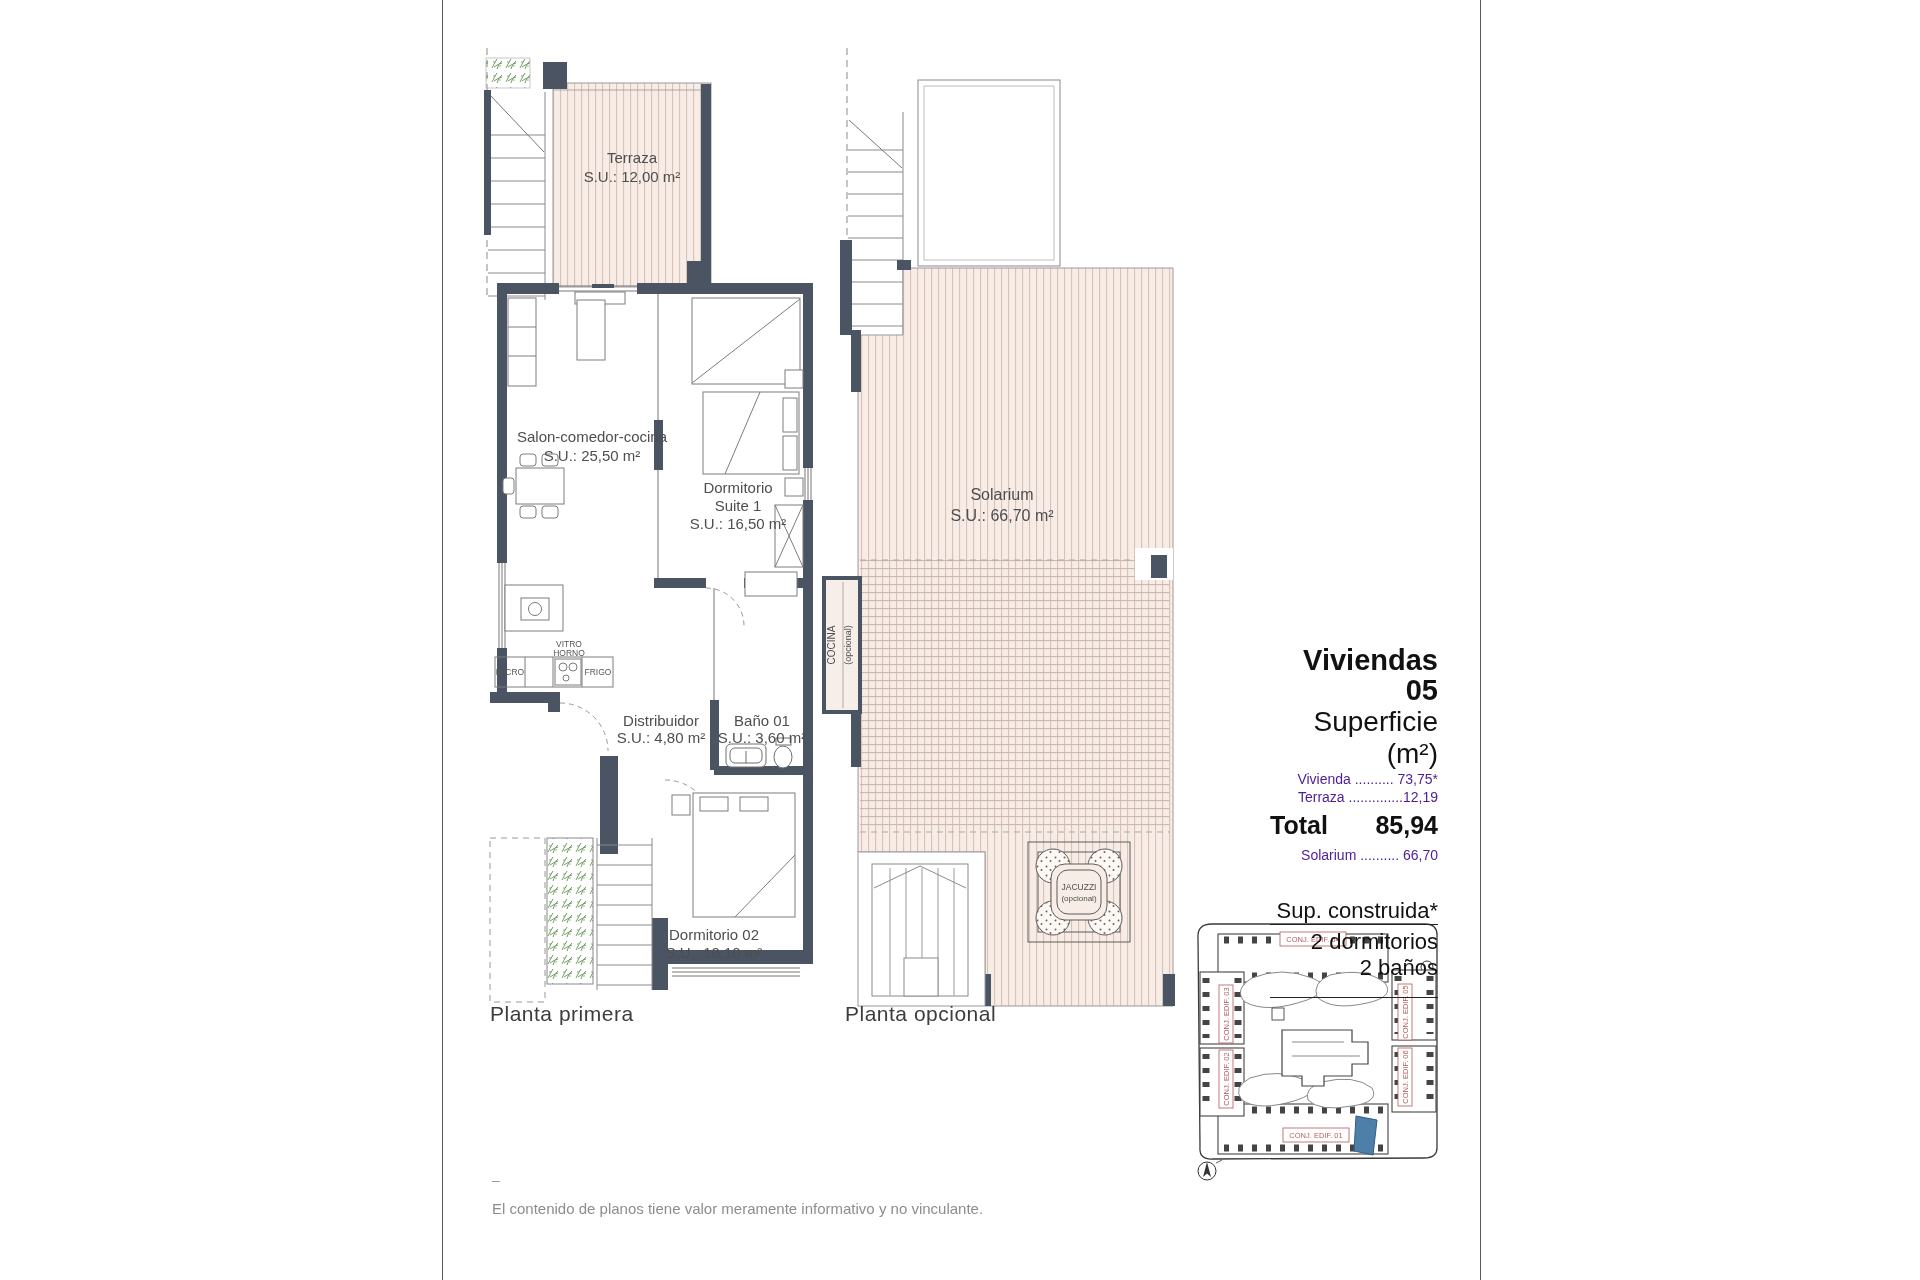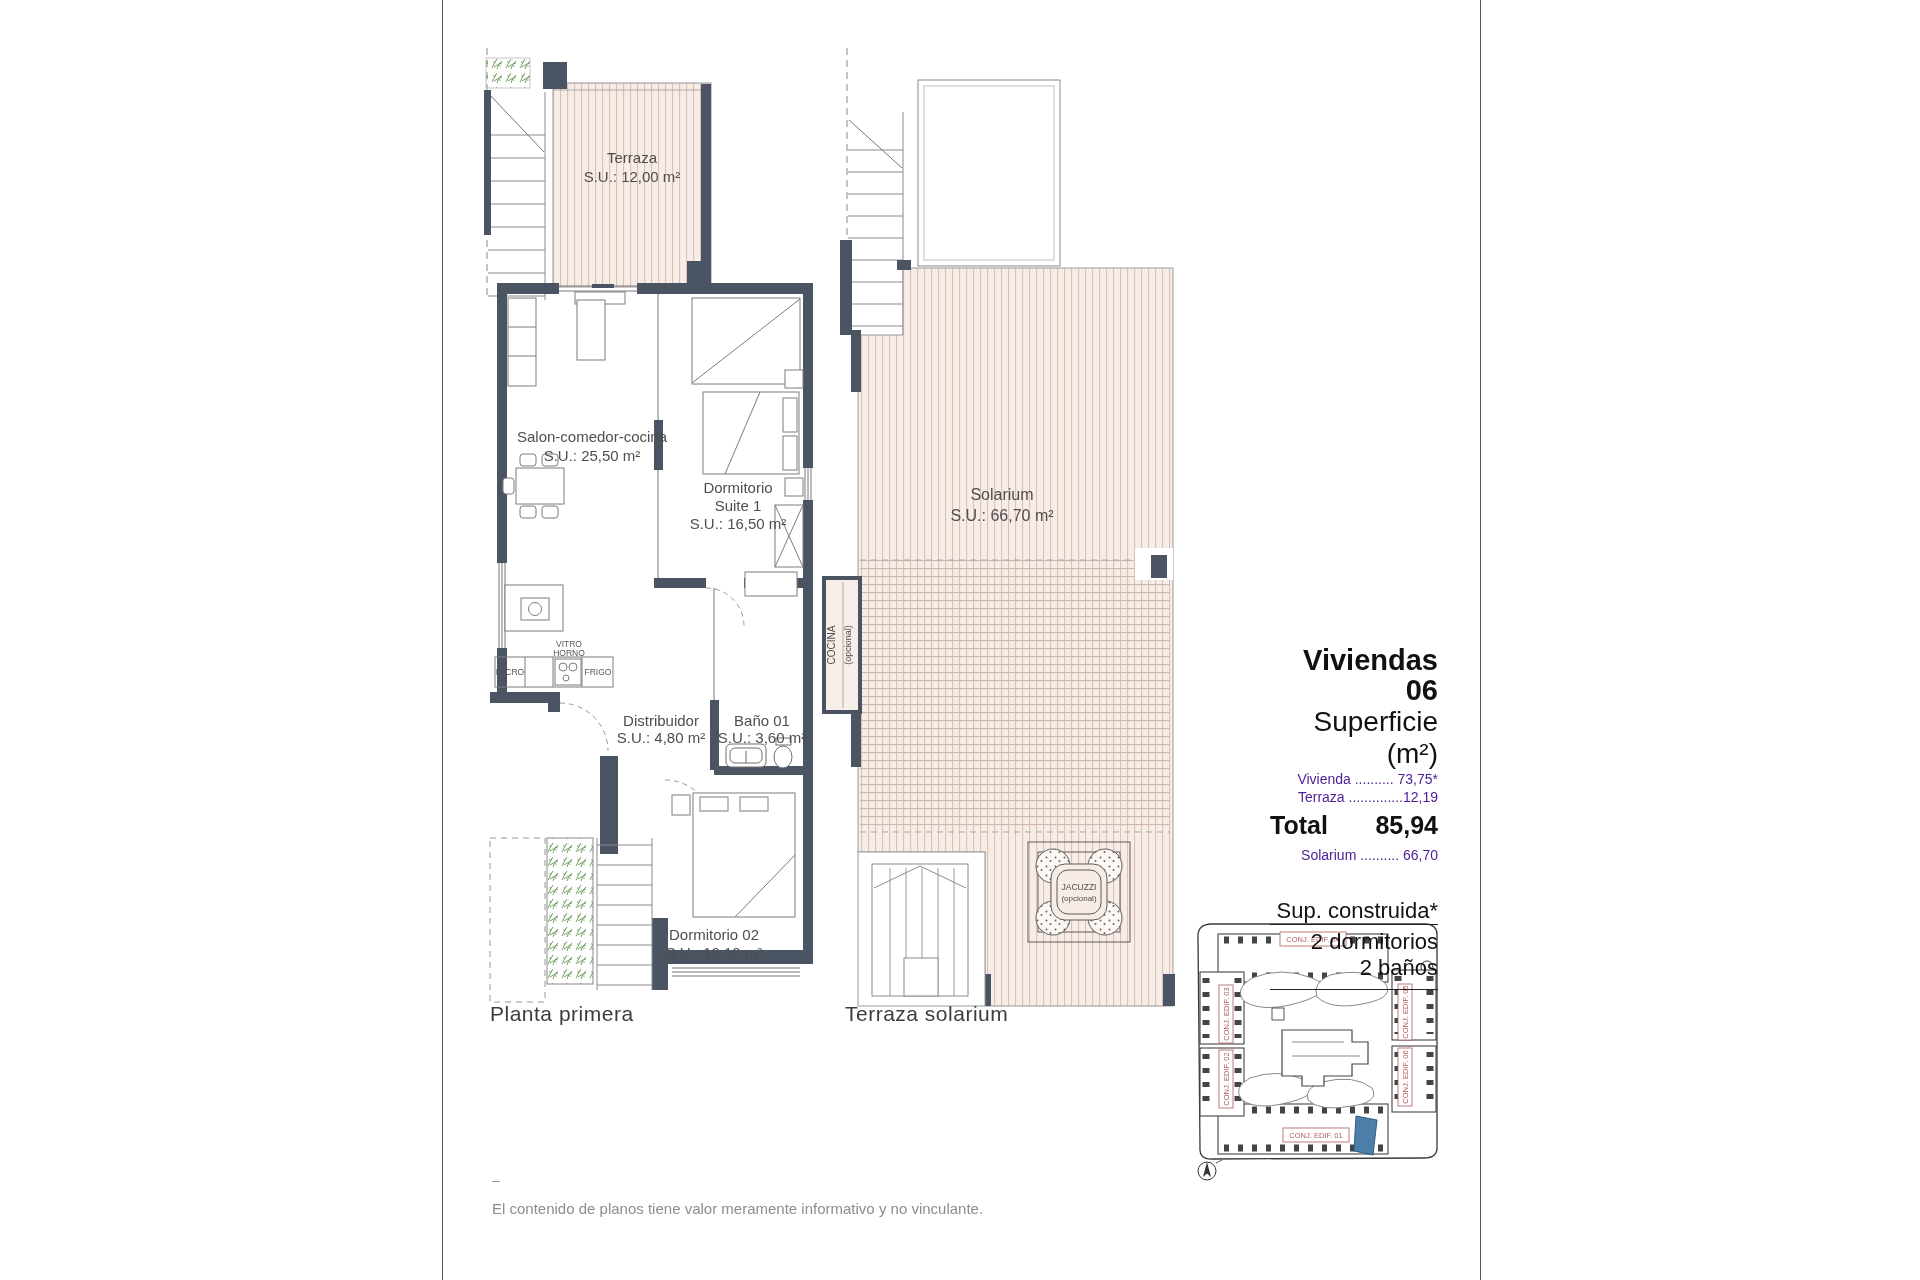--- a/index.html
+++ b/index.html
@@ -13,21 +13,21 @@
   
   #info{position:absolute;right:482px;top:645px;width:168px;text-align:right;color:#111;}
   #info .title{font-size:29px;font-weight:bold;line-height:1.05;}
   #info .subtitle{font-size:28px;line-height:1.15;}
   #info .small{font-size:14px;line-height:1.3;color:#4c1d95;}
   #info .total-row{display:flex;justify-content:space-between;font-size:25px;font-weight:bold;
                    margin:4px 0 6px 0;}
   #info .solarium-line{margin-top:2px;}
   #info .construida{font-size:22px;margin-top:34px;border-bottom:1.5px solid #222;padding-bottom:0;}
   #info .beds{font-size:22px;margin-top:4px;}
-  #info .baths{font-size:22px;border-bottom:1.5px solid #222;padding-bottom:8px;}
+  #info .baths{font-size:22px;border-bottom:1.5px solid #222;padding-bottom:16px;}
   svg text{font-family:"Liberation Sans", sans-serif;}
 </style>
 </head>
 <body>
 
 <div id="sheet">
 
   <div class="page-border" style="left:442px;"></div>
   <div class="page-border" style="left:1480px;"></div>
 
@@ -351,24 +351,24 @@
 
       <g>
         <circle cx="1207" cy="1171" r="9" fill="#fff" stroke="#333" stroke-width="1"></circle>
         <path d="M 1207 1162 L 1211 1177 L 1207 1173.5 L 1203 1177 Z" fill="#333"></path>
         <line x1="1216" y1="1163" x2="1222" y2="1160" stroke="#333" stroke-width="0.8"></line>
       </g>
     </g>
   </svg>
 
   <div class="caption" style="left:490px;top:1002px;">Planta primera</div>
-  <div class="caption" style="left:845px;top:1002px;">Terraza solarium</div>
+  <div class="caption" style="left:845px;top:1002px;">Planta opcional</div>
 
   <div id="info">
-    <div class="title">Viviendas 06</div>
+    <div class="title">Viviendas 05</div>
     <div class="subtitle">Superficie (m²)</div>
     <div class="small">Vivienda .......... 73,75*</div>
     <div class="small">Terraza ..............12,19</div>
     <div class="total-row">
       <span>Total</span>
       <span>85,94</span>
     </div>
     <div class="small solarium-line">Solarium .......... 66,70</div>
     <div class="construida">Sup. construida*</div>
     <div class="beds">2 dormitorios</div>

